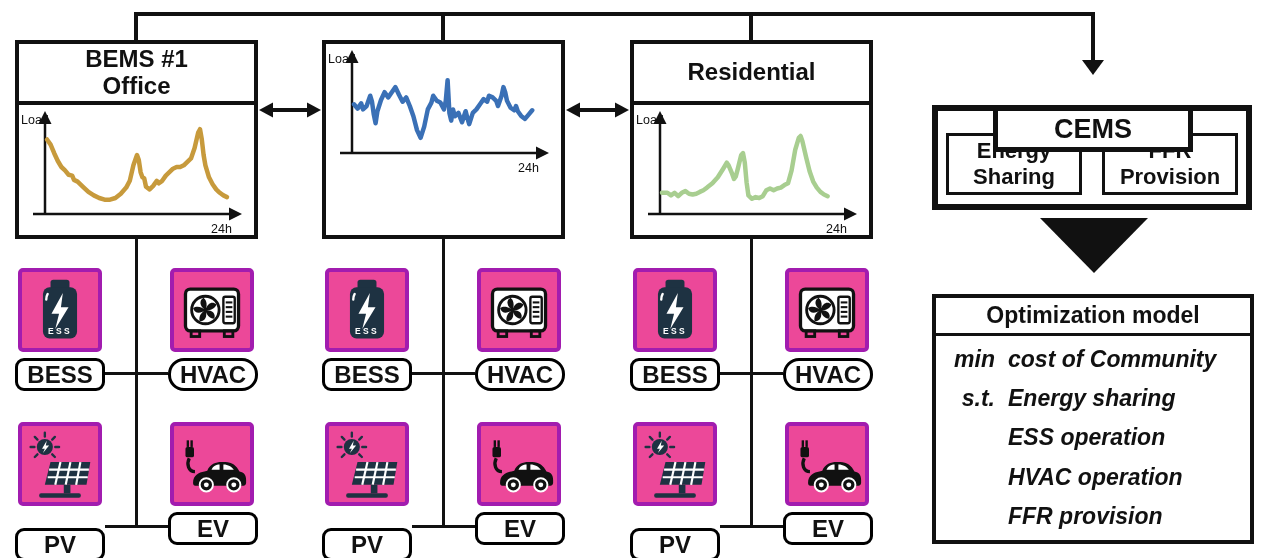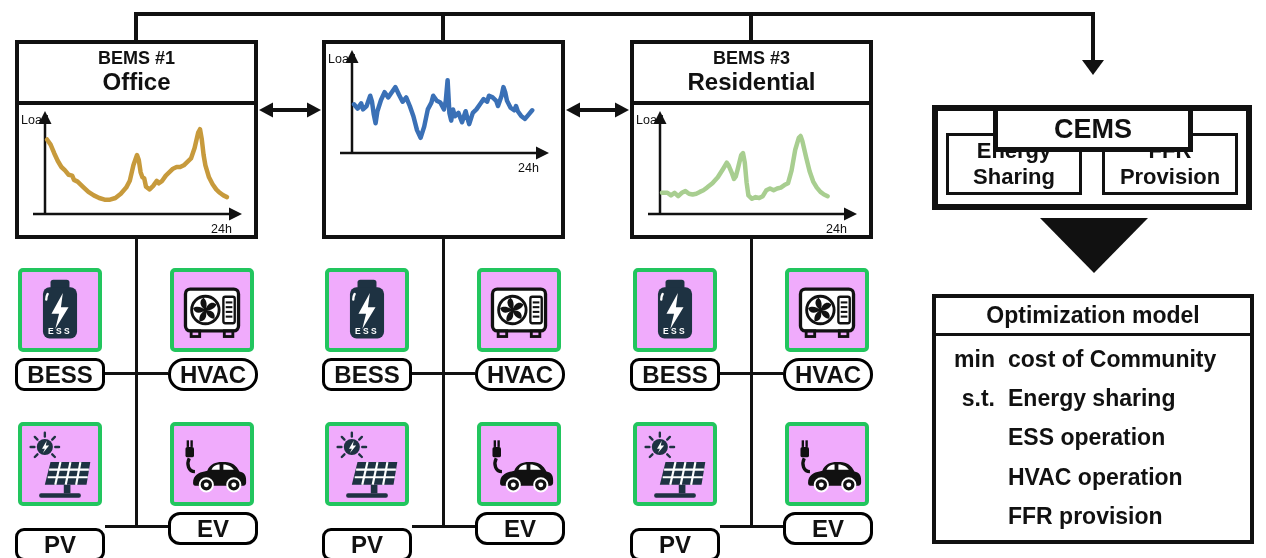--- a/index.html
+++ b/index.html
@@ -24,48 +24,48 @@
   
   .bems-group { position:absolute; top:0; width:246px; height:558px; }
   .bems-box {
     position:absolute; left:0; top:40px; width:243px; height:199px;
     border:4px solid #111; background:#fff;
   }
   .bems-header {
     height:61px; border-bottom:4px solid #111;
     display:flex; flex-direction:column; align-items:center; justify-content:center;
   }
-  .bems-title { font-size:18px; font-weight:bold; line-height:1.1; }
+  .bems-title { font-size:24px; font-weight:bold; line-height:1.1; }
   .bems-subtitle { font-size:24px; font-weight:bold; line-height:1.1; }
   .chart { display:block; margin:1px auto 0 auto; }
   .chart line { stroke:#111; stroke-width:2.5px; }
   .chart polygon { fill:#111; }
   .ax-label { font-size:12.5px; fill:#111; font-family:"Liberation Sans",sans-serif; }
 
   .bus { left:120px; top:239px; width:3px; height:289px; }
   .conn { height:3px; top:372px; left:90px; width:63px; }
   .conn.low { top:525px; width:65px; }
 
   .icon-box {
-    width:84px; height:84px; border:4px solid #22c55e; border-radius:5px;
-    background:#f0abfc; z-index:2; display:flex; align-items:center; justify-content:center;
+    width:84px; height:84px; border:4px solid #a21caf; border-radius:5px;
+    background:#ec4899; z-index:2; display:flex; align-items:center; justify-content:center;
   }
   .dev-label {
     width:90px; height:33px; border:3px solid #000000; border-radius:9px;
     background:#fff; z-index:2; display:flex; align-items:center; justify-content:center;
     font-size:24px; font-weight:bold;
   }
   .pos-a { left:3px;   top:268px; }
   .pos-b { left:155px; top:268px; }
   .pos-c { left:3px;   top:422px; }
   .pos-d { left:155px; top:422px; }
   .lab-a { left:0;     top:358px; }
   .lab-b { left:153px; top:358px;border-radius:16px; }
   .lab-c { left:0;     top:512px;margin-top:16px; }
-  .lab-d { left:153px; top:512px;border-radius:12px; }
+  .lab-d { left:153px; top:512px; }
 
   .dbl-arrow { position:absolute; top:99px; }
 
   
   .cems-outer {
     left:932px; top:105px; width:320px; height:105px;
     border:6px solid #111; background:#fff; z-index:1;
   }
   .cems-label {
     left:993px; top:73px; width:200px; height:46px;
@@ -89,21 +89,21 @@
   .opt-box {
     left:932px; top:294px; width:322px; height:250px;
     border:4px solid #111; background:#fff;
     display:flex; flex-direction:column;
   }
   .opt-header {
     height:38px; border-bottom:3px solid #111; flex:0 0 auto;
     display:flex; align-items:center; justify-content:center;
     font-size:23px; font-weight:bold;
   }
-  .opt-body { flex:1; display:flex; flex-direction:column; justify-content:space-around; padding:4px 0; }
+  .opt-body { flex:1; display:flex; flex-direction:column; justify-content:space-around; padding:4px 0;font-style:italic; }
   .opt-row { display:flex; align-items:center; font-size:23px; font-weight:bold; }
   .opt-key { width:72px; text-align:right; padding-right:13px; flex:0 0 auto; }
 </style>
 </head>
 <body>
 
 <div class="abs blk tline-h"></div>
 <div class="abs blk tdrop" style="left:134px"></div>
 <div class="abs blk tdrop" style="left:441px"></div>
 <div class="abs blk tdrop" style="left:749px"></div>
@@ -299,21 +299,20 @@
   <div class="abs dev-label lab-c">PV</div>
   <div class="abs dev-label lab-d">EV</div>
 </div>
 
 <div class="bems-group" style="left:630px">
   <div class="abs blk bus"></div>
   <div class="abs blk conn"></div>
   <div class="abs blk conn low"></div>
   <div class="bems-box">
     <div class="bems-header">
-      <div class="bems-title">BEMS #3</div>
       <div class="bems-subtitle">Residential</div>
     </div>
     <svg class="chart" width="235" height="132" viewBox="0 0 235 132">
       <text class="ax-label" x="2" y="18">Load</text>
       <line x1="26" y1="108" x2="26" y2="16"></line>
       <polygon points="26,5 19.5,18 32.5,18"></polygon>
       <line x1="14" y1="108" x2="212" y2="108"></line>
       <polygon points="223,108 210,101.5 210,114.5"></polygon>
       <text class="ax-label" x="192" y="127">24h</text>
       <polyline fill="none" stroke-width="4.5" stroke-linecap="round" stroke-linejoin="round" points="28.0,86.8 33.4,86.8 37.0,89.4 40.6,86.8 44.2,90.2 47.8,86.8 51.4,85.1 55.0,87.7 58.6,88.5 62.2,87.7 65.8,85.9 69.4,84.2 73.0,81.6 78.4,77.3 83.8,71.3 89.2,62.7 92.8,56.7 94.6,59.3 98.2,67.9 100.0,73.0 101.8,70.5 103.6,63.6 107.2,49.0 109.0,47.2 110.8,56.7 112.6,76.5 114.4,89.4 118.0,92.8 121.6,91.1 125.2,92.0 128.8,90.2 132.4,84.2 136.0,82.5 139.6,84.2 143.2,82.5 146.8,81.6 150.4,79.1 154.0,77.3 157.6,64.4 161.2,43.8 164.8,31.8 166.6,30.0 168.4,35.2 172.0,50.7 175.6,65.3 179.2,75.6 182.8,81.6 186.4,85.9 190.0,88.5 193.6,90.2" stroke="#A8CE90"></polyline>

